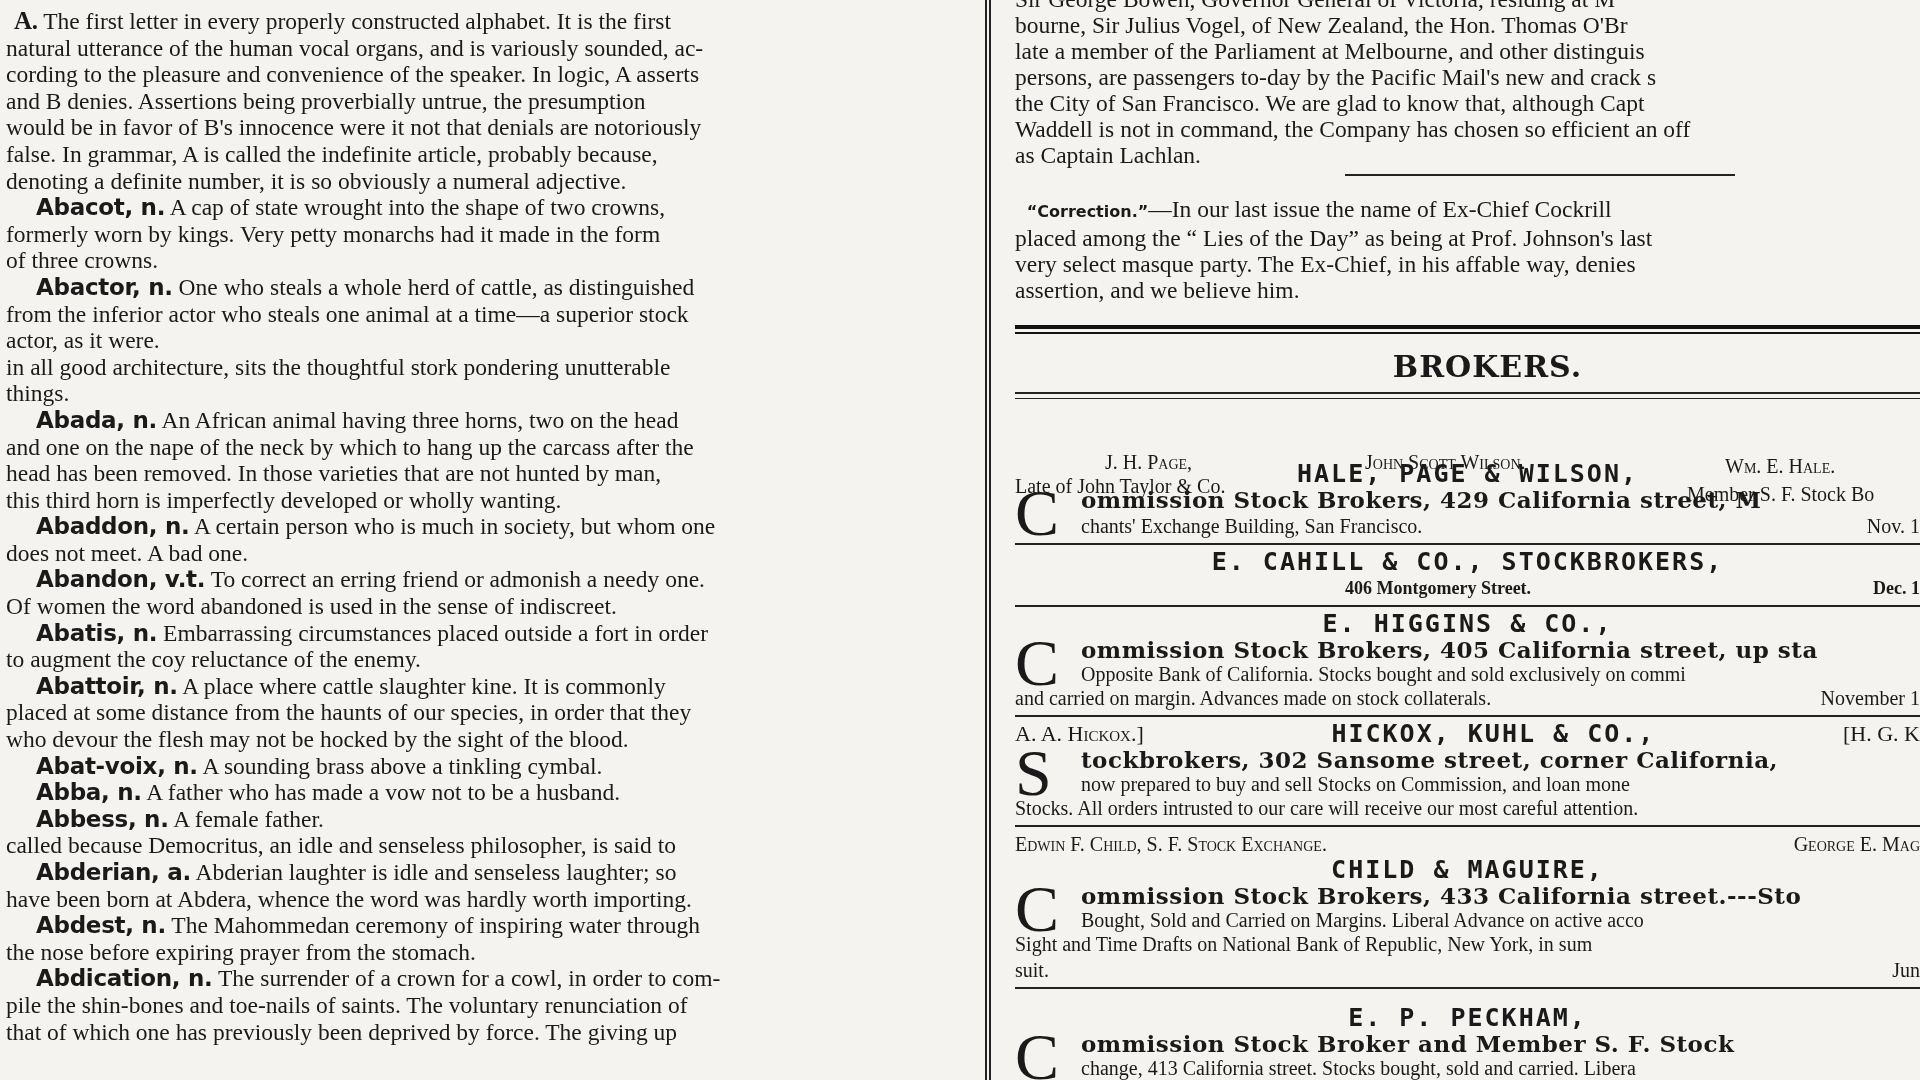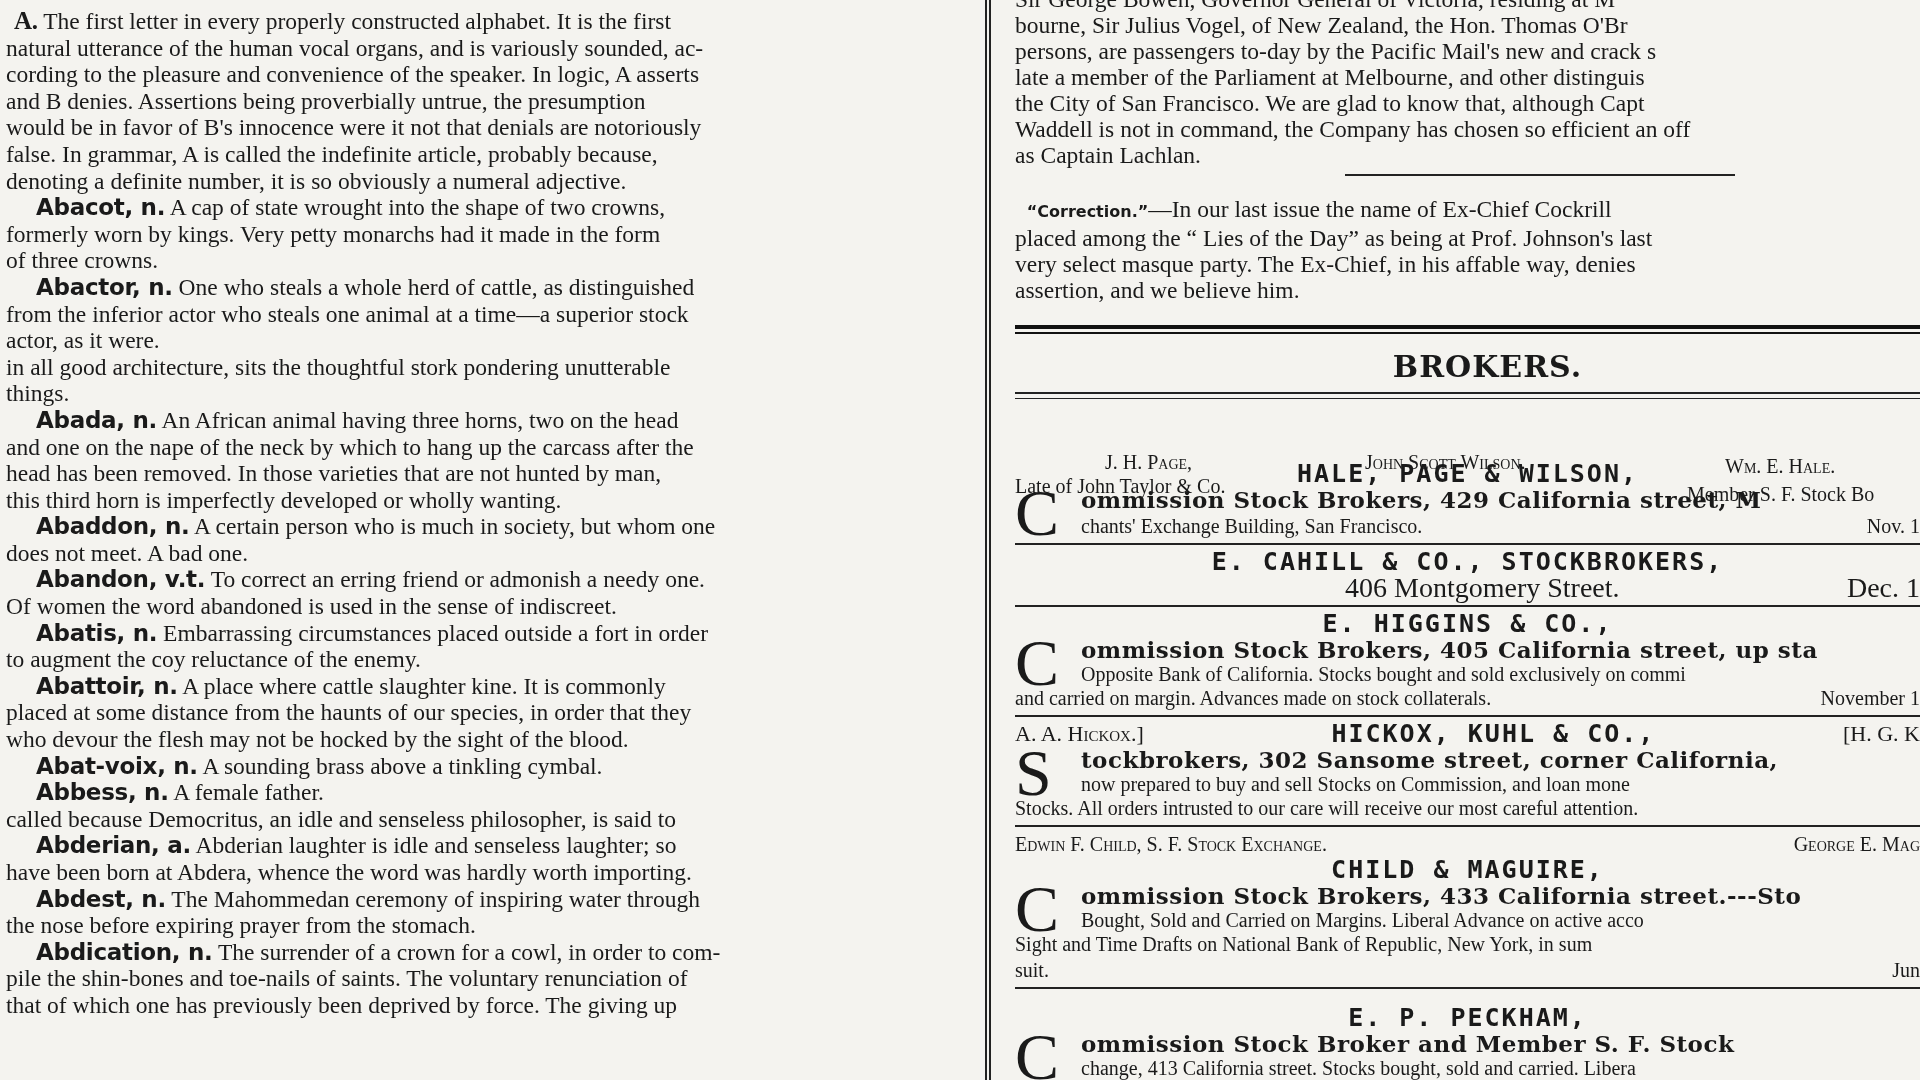--- a/index.html
+++ b/index.html
@@ -85,39 +85,40 @@
       <div class="line entry"><span class="term">Abaddon, n.</span>  <span>A certain person who is much in society, but whom one</span></div>
       <div class="line entry"><span>does not meet. A bad one.</span></div>
       <div class="line entry"><span class="term">Abandon, v.t.</span>  <span>To correct an erring friend or admonish a needy one.</span></div>
       <div class="line entry"><span>Of women the word abandoned is used in the sense of indiscreet.</span></div>
       <div class="line entry"><span class="term">Abatis, n.</span>  <span>Embarrassing circumstances placed outside a fort in order</span></div>
       <div class="line entry"><span>to augment the coy reluctance of the enemy.</span></div>
       <div class="line entry"><span class="term">Abattoir, n.</span>  <span>A place where cattle slaughter kine. It is commonly</span></div>
       <div class="line entry"><span>placed at some distance from the haunts of our species, in order that they</span></div>
       <div class="line entry"><span>who devour the flesh may not be hocked by the sight of the blood.</span></div>
       <div class="line entry"><span class="term">Abat-voix, n.</span>  <span>A sounding brass above a tinkling cymbal.</span></div>
+      <div class="line entry"><span class="term">Abba, n.</span>  <span>A father who has made a vow not to be a husband.</span></div>
       <div class="line entry"><span class="term">Abbess, n.</span>  <span>A female father.</span></div>
       <div class="line entry"><span>called because Democritus, an idle and senseless philosopher, is said to</span></div>
       <div class="line entry"><span class="term">Abderian, a.</span>  <span>Abderian laughter is idle and senseless laughter; so</span></div>
       <div class="line entry"><span>have been born at Abdera, whence the word was hardly worth importing.</span></div>
       <div class="line entry"><span class="term">Abdest, n.</span>  <span>The Mahommedan ceremony of inspiring water through</span></div>
       <div class="line entry"><span>the nose before expiring prayer from the stomach.</span></div>
       <div class="line entry"><span class="term">Abdication, n.</span>  <span>The surrender of a crown for a cowl, in order to com-</span></div>
       <div class="line entry"><span>pile the shin-bones and toe-nails of saints. The voluntary renunciation of</span></div>
       <div class="line entry"><span>that of which one has previously been deprived by force. The giving up</span></div>
     </div>
 
   <div class="col-divider"></div>
 
   <div class="col-right">
     <div class="news">
       <p style="margin-top:-14px">Sir George Bowen, Governor General of Victoria, residing at M</p>
       <p>bourne, Sir Julius Vogel, of New Zealand, the Hon. Thomas O'Br</p>
+      <p>late a member of the Parliament at Melbourne, and other distinguis</p>
       <p>persons, are passengers to-day by the Pacific Mail's new and crack s</p>
-      <p>late a member of the Parliament at Melbourne, and other distinguis</p>
       <p>the City of San Francisco. We are glad to know that, although Capt</p>
       <p>Waddell is not in command, the Company has chosen so efficient an off</p>
       <p>as Captain Lachlan.</p>
       <div class="short-rule"></div>
       <p>&nbsp;&nbsp;<span class="correction-title">“Correction.”</span><span>—In our last issue the name of Ex-Chief Cockrill</span></p>
       <p>placed among the “ Lies of the Day” as being at Prof. Johnson's last</p>
       <p>very select masque party. The Ex-Chief, in his affable way, denies</p>
       <p>assertion, and we believe him.</p>
     </div>
 
@@ -138,21 +139,21 @@
       <span class="initial">C</span>
       <div class="bold-line">ommission Stock Brokers, 429 California street, M</div>
       <div class="flex-row">
           <span>chants' Exchange Building, San Francisco.</span>
           <span>Nov. 1</span>
         </div>
     </div>
     <div class="rule"></div>
 
     <div class="firm">E. CAHILL &amp; CO., STOCKBROKERS,</div>
-    <div class="flex-row" style="font-size:28px;font-weight:normal;padding-left:330px">
+    <div class="flex-row" style="font-size:18px;font-weight:bold;padding-left:330px">
         <span>406 Montgomery Street.</span>
         <span>Dec. 1</span>
       </div>
     <div class="rule"></div>
 
     <div class="firm">E. HIGGINS &amp; CO.,</div>
     <div class="ad">
       <span class="initial">C</span>
       <div class="bold-line">ommission Stock Brokers, 405 California street, up sta</div>
       <div class="small">Opposite Bank of California. Stocks bought and sold exclusively on commi</div>

